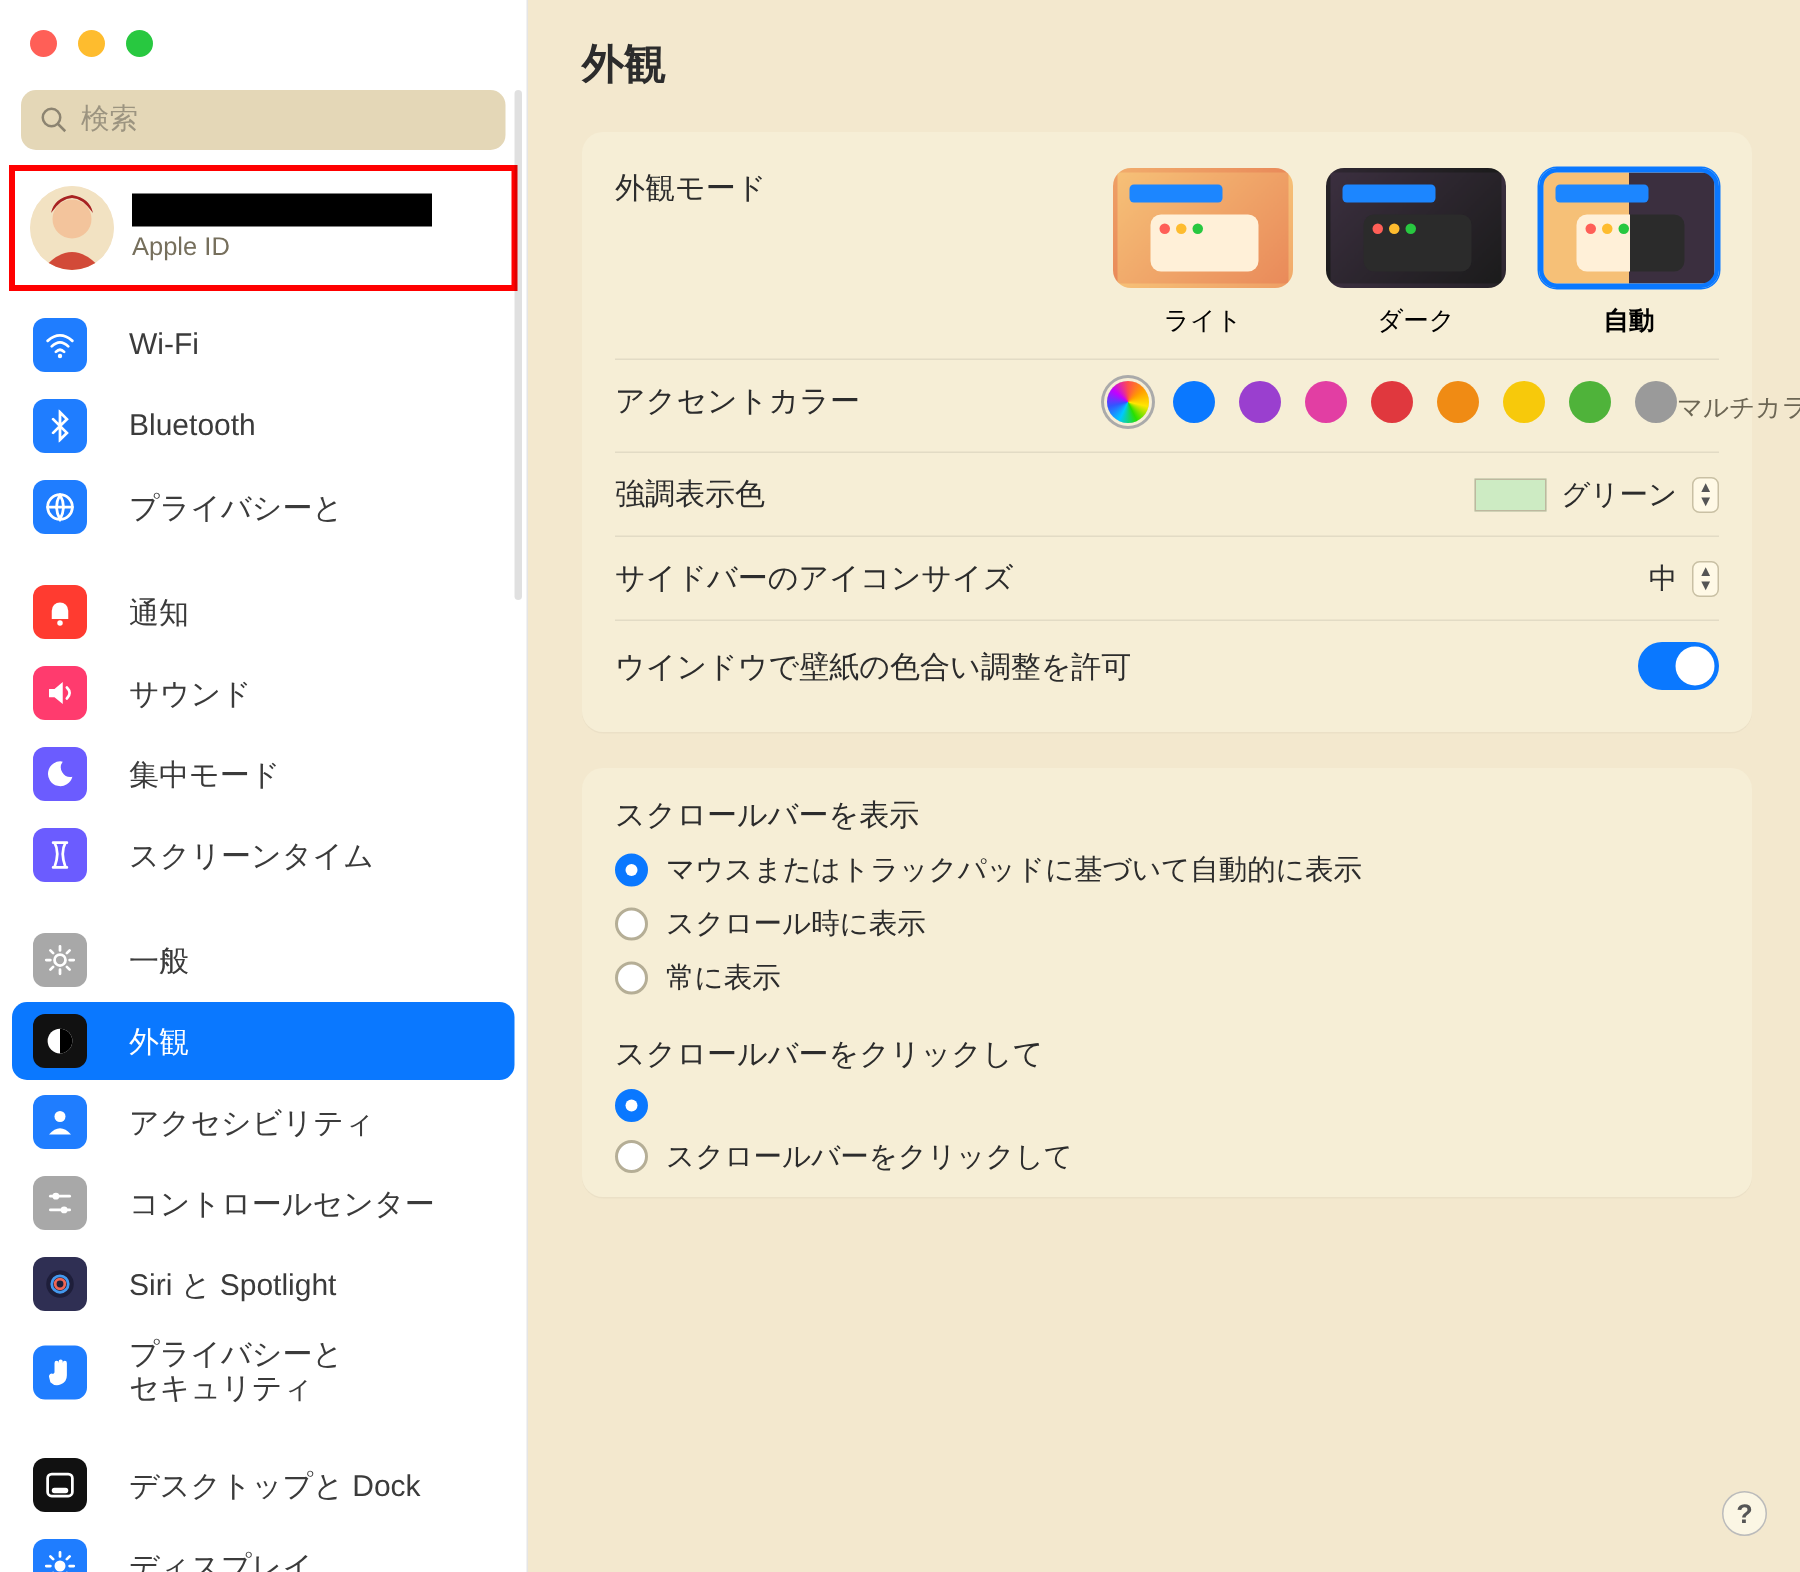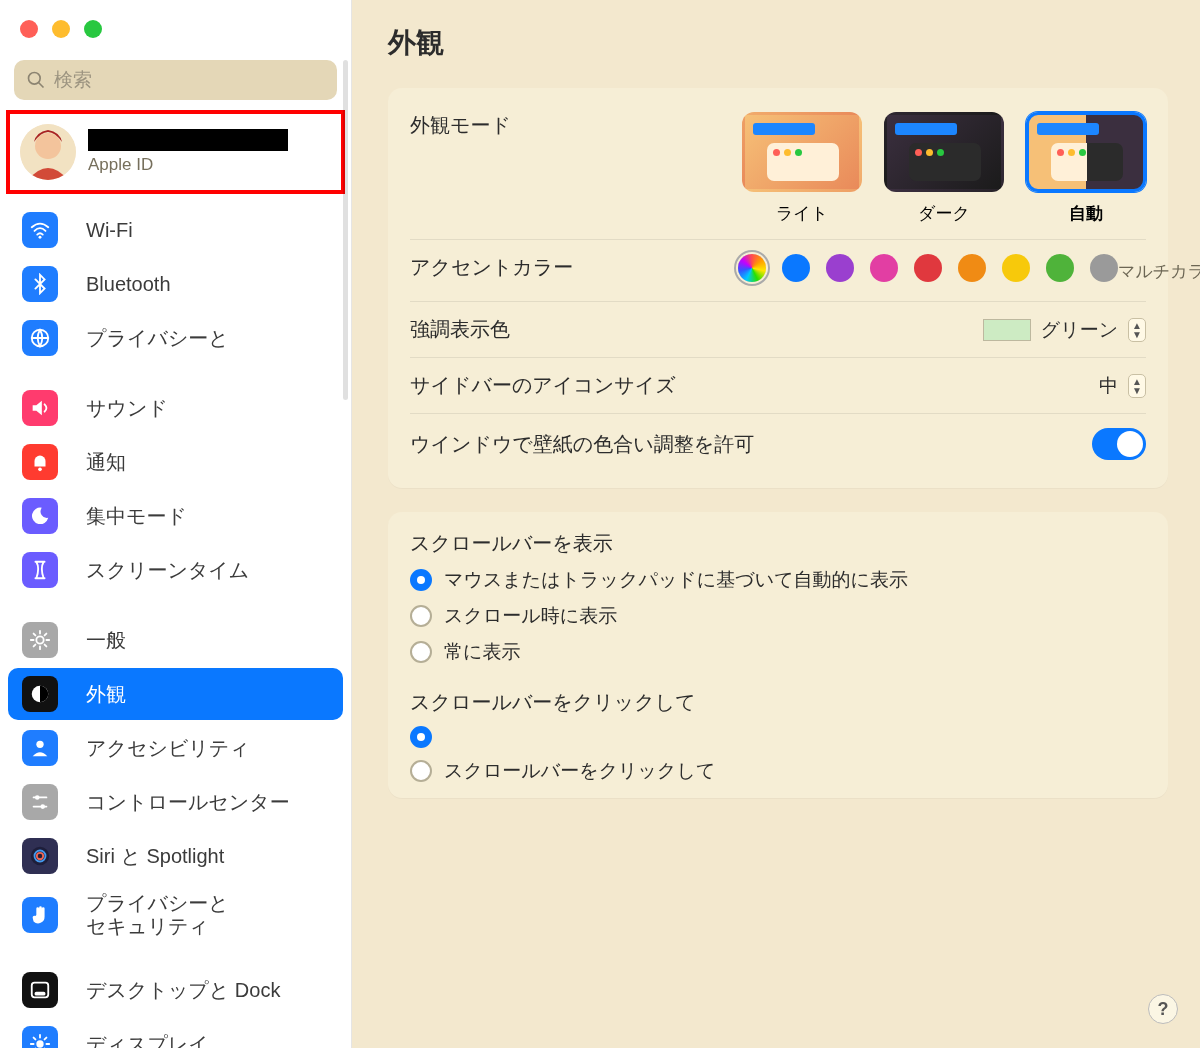--- a/index.html
+++ b/index.html
@@ -253,36 +253,36 @@
           <div class="sidebar-icon" style="background: rgb(31, 125, 255);">
             <svg viewBox="0 0 24 24">
               <circle cx="12" cy="12" r="9" stroke="#fff" fill="none" stroke-width="2" stroke-linecap="round"></circle>
               <path d="M3 12 H21 M12 3 Q17 12 12 21 Q7 12 12 3" stroke="#fff" fill="none" stroke-width="2" stroke-linecap="round"></path>
             </svg>
           </div>
           <span>プライバシーと</span>
         </div>
         <div class="divider"></div>
         <div class="sidebar-item">
+          <div class="sidebar-icon" style="background: rgb(255, 59, 48);">
+            <svg viewBox="0 0 24 24">
+              <path d="M6 17 V11 a6 6 0 0 1 12 0 V17 H6 Z" fill="#fff"></path>
+              <circle cx="12" cy="20" r="2" fill="#fff"></circle>
+            </svg>
+          </div>
+          <span>通知</span>
+        </div>
+        <div class="sidebar-item">
           <div class="sidebar-icon" style="background: rgb(255, 59, 110);">
             <svg viewBox="0 0 24 24">
               <path d="M4 9 H8 L14 4 V20 L8 15 H4 Z" fill="#fff"></path>
               <path d="M17 8 Q21 12 17 16" stroke="#fff" fill="none" stroke-width="2" stroke-linecap="round"></path>
             </svg>
           </div>
           <span>サウンド</span>
-        </div>
-        <div class="sidebar-item">
-          <div class="sidebar-icon" style="background: rgb(255, 59, 48);">
-            <svg viewBox="0 0 24 24">
-              <path d="M6 17 V11 a6 6 0 0 1 12 0 V17 H6 Z" fill="#fff"></path>
-              <circle cx="12" cy="20" r="2" fill="#fff"></circle>
-            </svg>
-          </div>
-          <span>通知</span>
         </div>
         <div class="sidebar-item">
           <div class="sidebar-icon" style="background: rgb(107, 92, 255);">
             <svg viewBox="0 0 24 24">
               <path d="M14 3 A9 9 0 1 0 21 14 A7 7 0 0 1 14 3 Z" fill="#fff"></path>
             </svg>
           </div>
           <span>集中モード</span>
         </div>
         <div class="sidebar-item">

